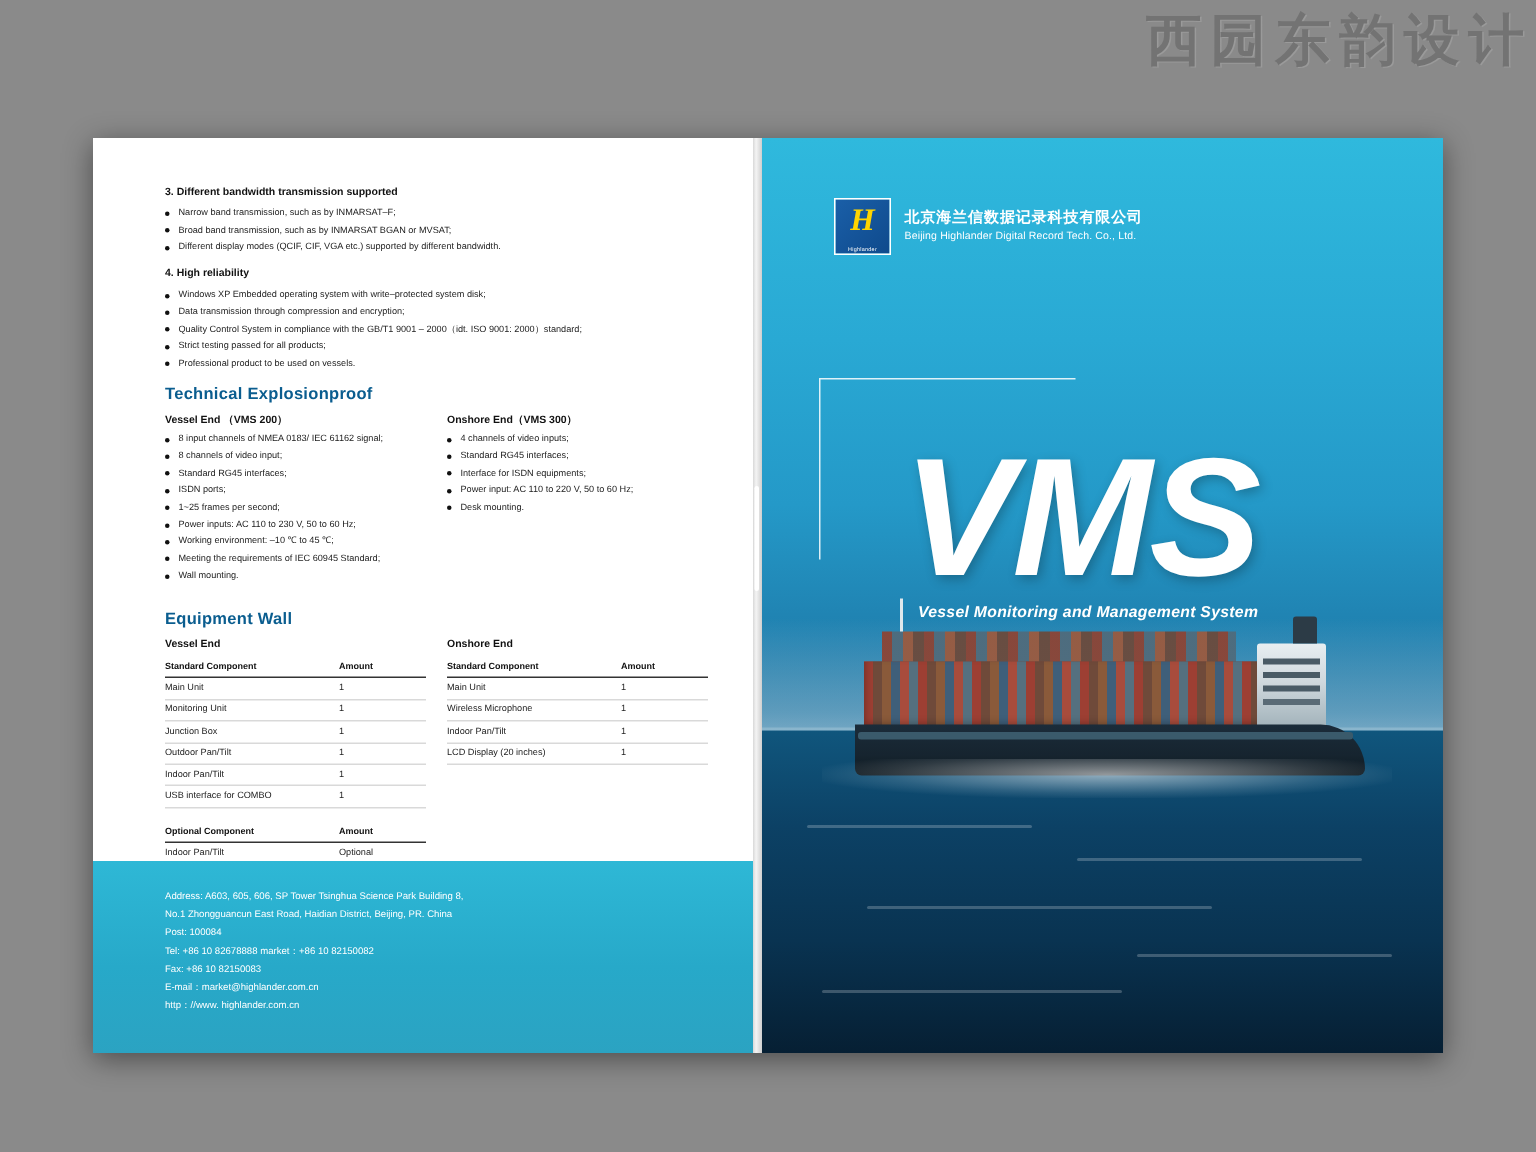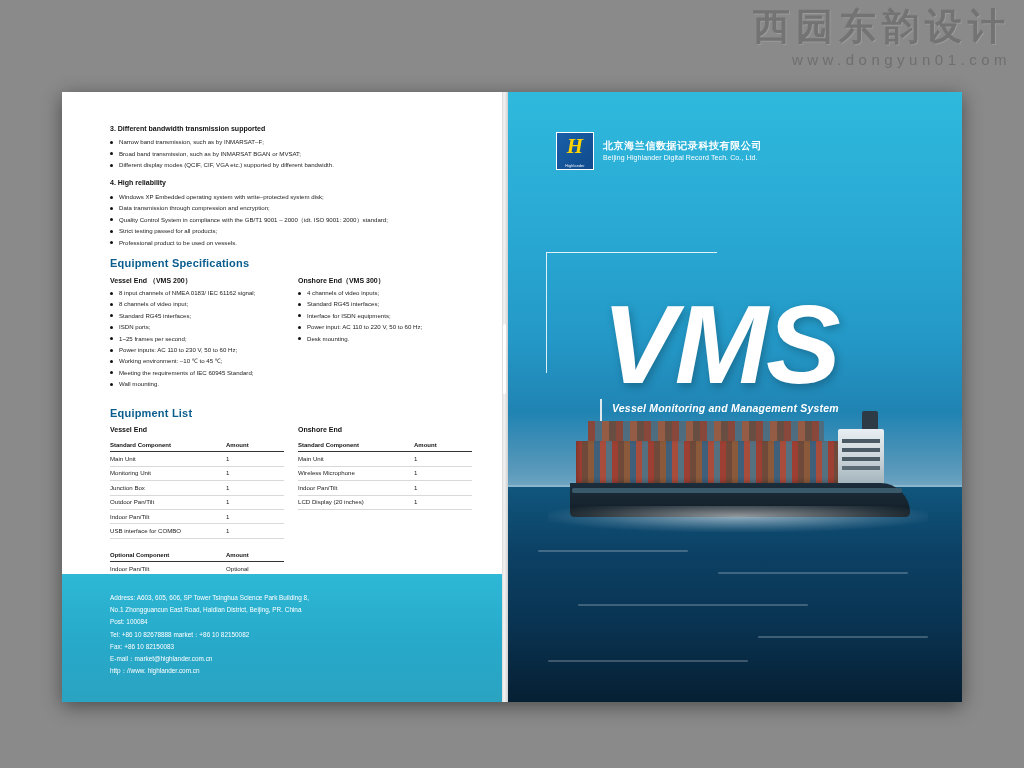--- a/index.html
+++ b/index.html
@@ -11,21 +11,21 @@
     width: 1024px;
     height: 768px;
     overflow: hidden;
     font-family: "Liberation Sans", sans-serif;
     position: relative;
   }
   
   #watermark {
     position: absolute;
     top: 8px;
-    right: 13px;
+    right: 2px;
     text-align: right;
     color: #6e6e6e;
     user-select: none;
   }
   #watermark .cn {
     font-family: "DejaVu Sans", sans-serif;
     font-size: 37px;
     font-weight: bold;
     letter-spacing: 6px;
     color: #737373;
@@ -390,21 +390,20 @@
     font-style: italic;
     font-weight: bold;
     letter-spacing: 0.2px;
   }
 </style>
 </head>
 <body>
 
 <div id="watermark">
   <div class="cn">西园东韵设计</div>
-  <div class="url">www.dongyun01.com</div>
 </div>
 
 <div id="spread">
 
   <div id="left-page">
     <div id="left-content">
 
       <div class="sec-head">3. Different bandwidth transmission supported</div>
       <ul class="bullets">
         <li>Narrow band transmission, such as by INMARSAT–F;</li>
@@ -414,21 +413,21 @@
 
       <div class="sec-head">4. High reliability</div>
       <ul class="bullets">
         <li>Windows XP Embedded operating system with write–protected system disk;</li>
         <li>Data transmission through compression and encryption;</li>
         <li>Quality Control System in compliance with the GB/T1 9001 – 2000（idt. ISO 9001: 2000）standard;</li>
         <li>Strict testing passed for all products;</li>
         <li>Professional product to be used on vessels.</li>
       </ul>
 
-      <div class="blue-head">Equipment Specifications</div>
+      <div class="blue-head">Technical Explosionproof</div>
 
       <div class="two-col">
         <div class="col">
           <div class="col-title">Vessel End   （VMS 200）</div>
           <ul class="bullets">
             <li>8 input channels of NMEA 0183/ IEC 61162 signal;</li>
             <li>8 channels of video input;</li>
             <li>Standard RG45 interfaces;</li>
             <li>ISDN ports;</li>
             <li>1~25 frames per second;</li>
@@ -443,21 +442,21 @@
           <ul class="bullets">
             <li>4 channels of video inputs;</li>
             <li>Standard RG45 interfaces;</li>
             <li>Interface for ISDN equipments;</li>
             <li>Power input: AC 110 to 220 V,  50 to 60 Hz;</li>
             <li>Desk mounting.</li>
           </ul>
         </div>
       </div>
 
-      <div class="blue-head">Equipment List</div>
+      <div class="blue-head">Equipment Wall</div>
 
       <div class="two-col">
         <div class="col">
           <div class="col-title">Vessel End</div>
 
           <table class="eq">
             <thead>
               <tr>
                 <th>Standard Component</th>
                 <th class="amt">Amount</th>

